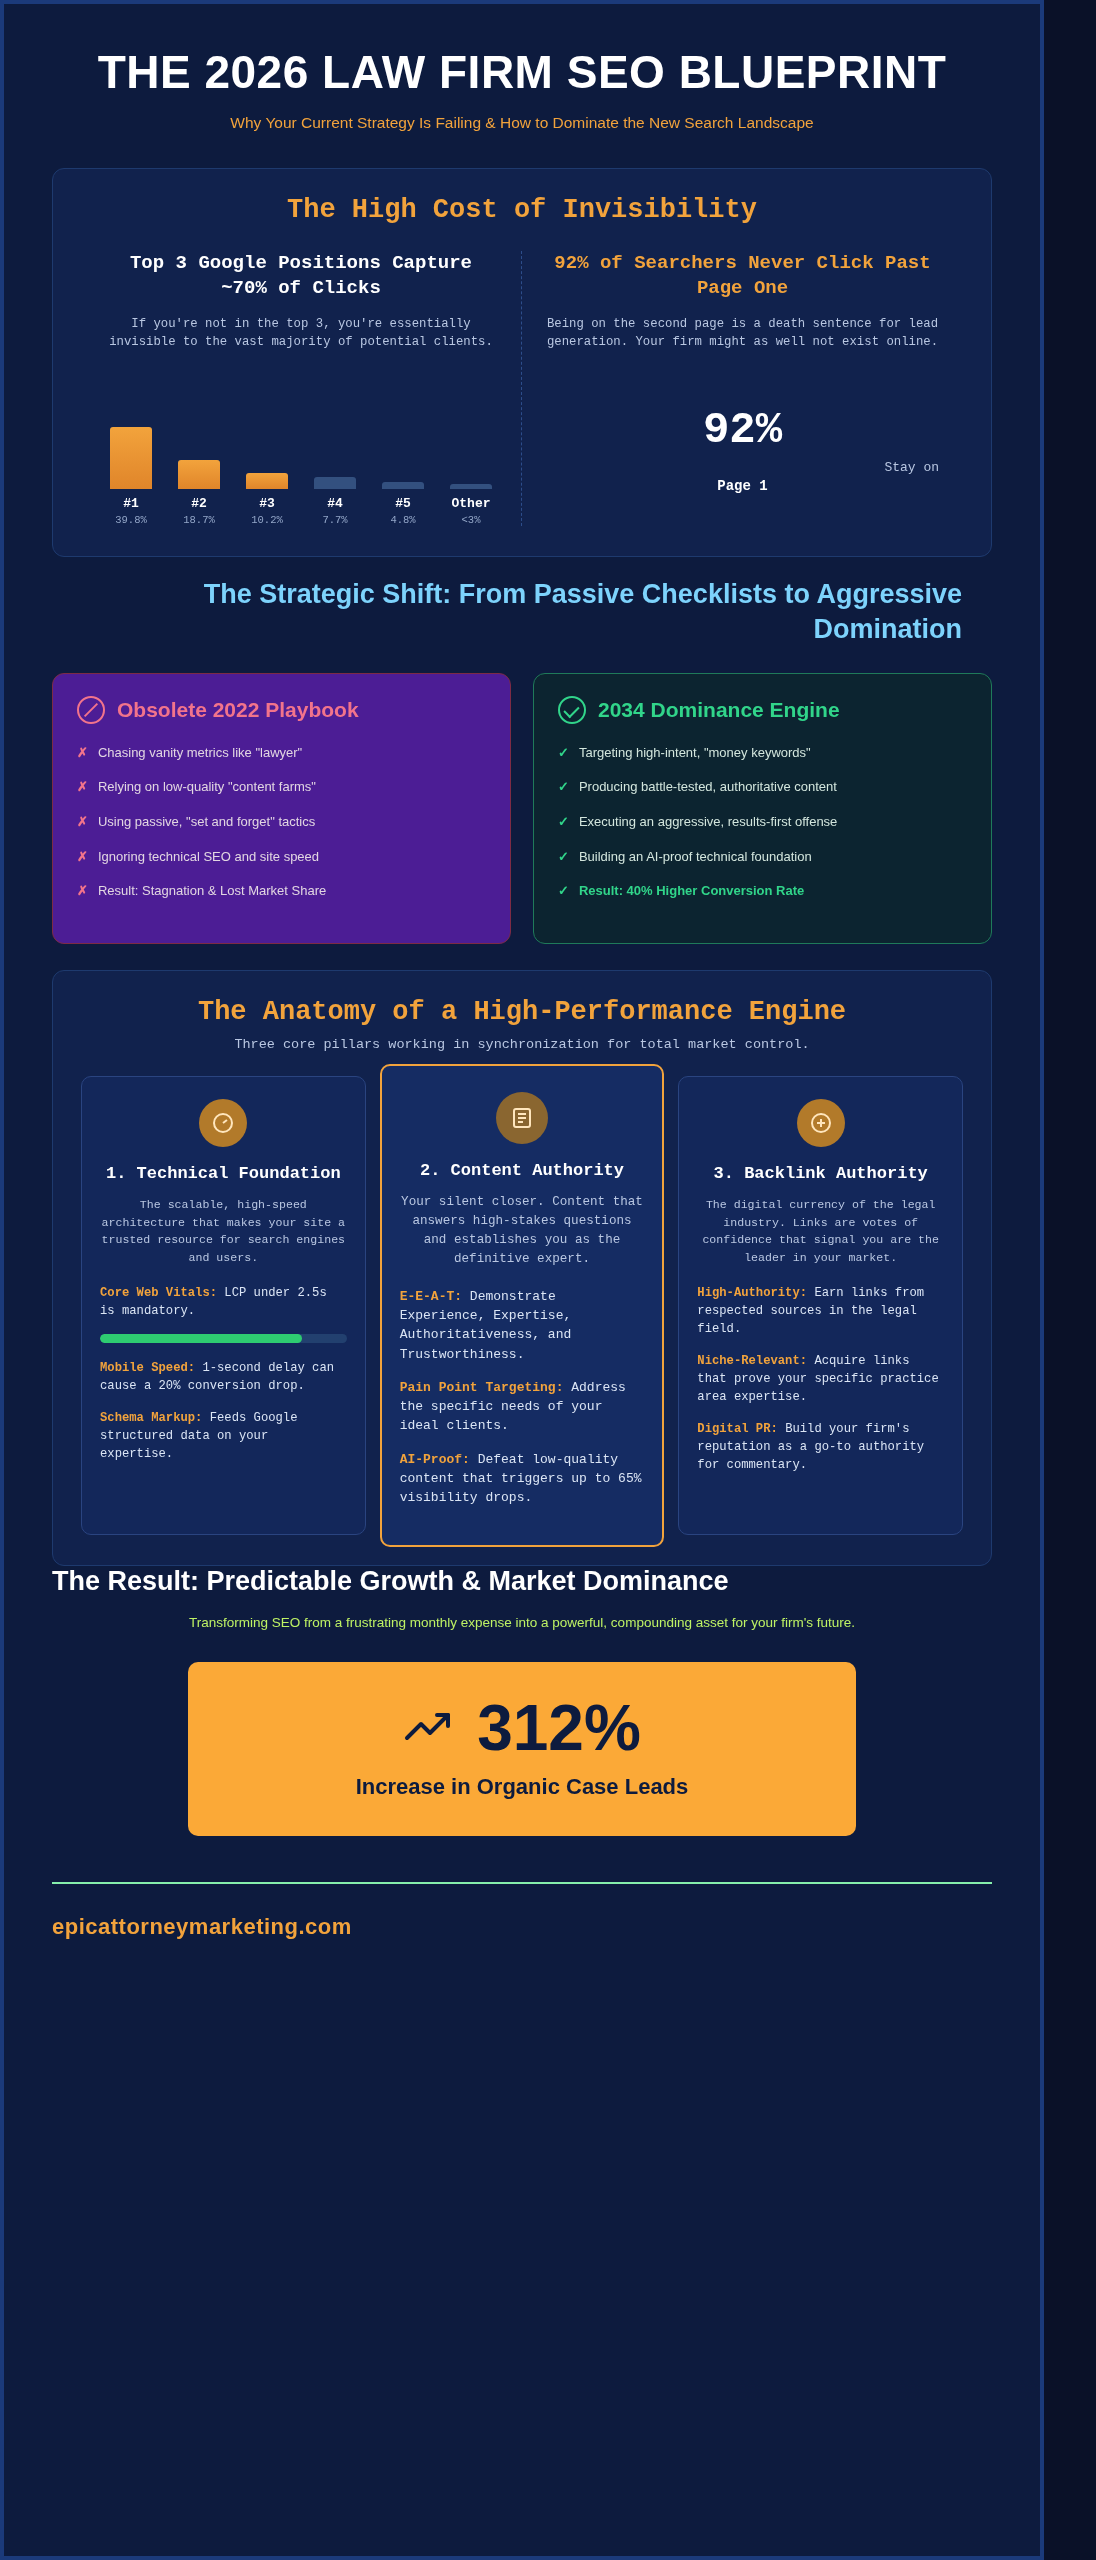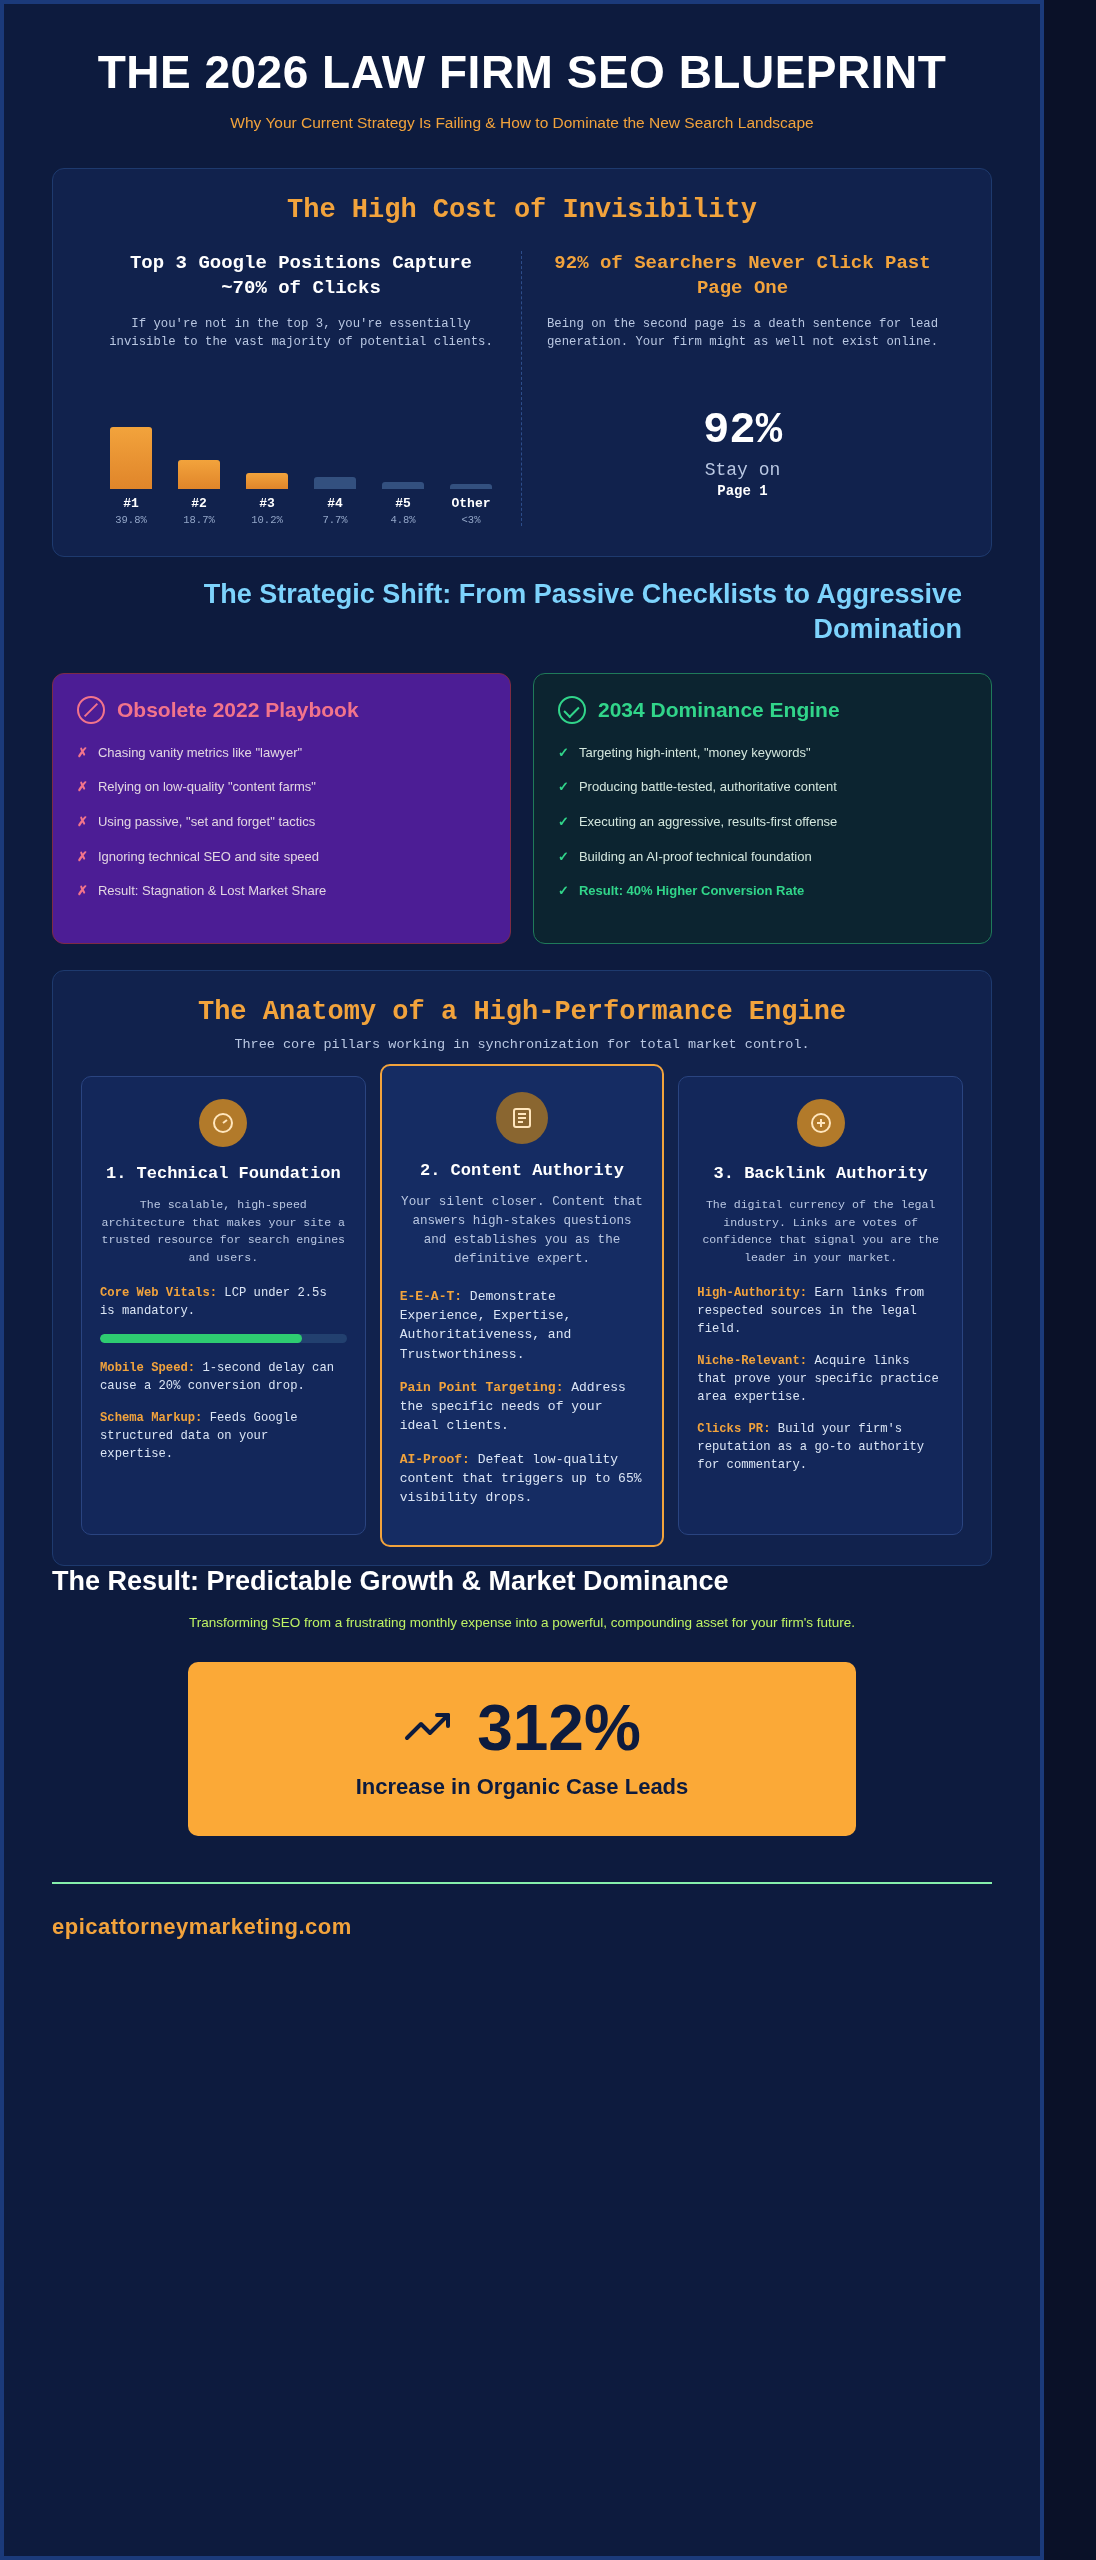--- a/index.html
+++ b/index.html
@@ -98,21 +98,21 @@
     font-size: 10.5px;
     color: #93a6c8;
   }
   .big-stat { margin-top: 56px; text-align: center; }
   .big-stat .num {
     font-size: 44px;
     font-weight: bold;
     color: #ffffff;
     line-height: 1;
   }
-  .big-stat .l1 { margin-top: 8px; font-size: 18px; color: #b9c7e2; }
+  .big-stat .l1 { margin-top: 8px; font-size: 13px; color: #b9c7e2; text-align: right; }
   .big-stat .l2 { margin-top: 3px; font-size: 14px; color: #ffffff; font-weight: bold; }
 
   
   .section-head {
     margin-top: 20px;
     text-align: right;
     font-size: 27px;
     line-height: 1.3;
     color: #7dd3fc;
     font-weight: bold;
@@ -502,21 +502,21 @@
         <div class="p-title">3. Backlink Authority</div>
         <div class="p-desc">The digital currency of the legal industry. Links are votes of confidence that signal you are the leader in your market.</div>
         <div class="p-points">
           <div class="p-point">
             <b>High-Authority:</b><span> Earn links from respected sources in the legal field.</span>
           </div>
           <div class="p-point">
             <b>Niche-Relevant:</b><span> Acquire links that prove your specific practice area expertise.</span>
           </div>
           <div class="p-point">
-            <b>Clicks PR:</b><span> Build your firm's reputation as a go-to authority for commentary.</span>
+            <b>Digital PR:</b><span> Build your firm's reputation as a go-to authority for commentary.</span>
           </div>
         </div>
       </div>
 
     </div>
   </div>
 
   <div class="result-head">The Result: Predictable Growth &amp; Market Dominance</div>
   <div class="result-sub">Transforming SEO from a frustrating monthly expense into a powerful, compounding asset for your firm's future.</div>
 

